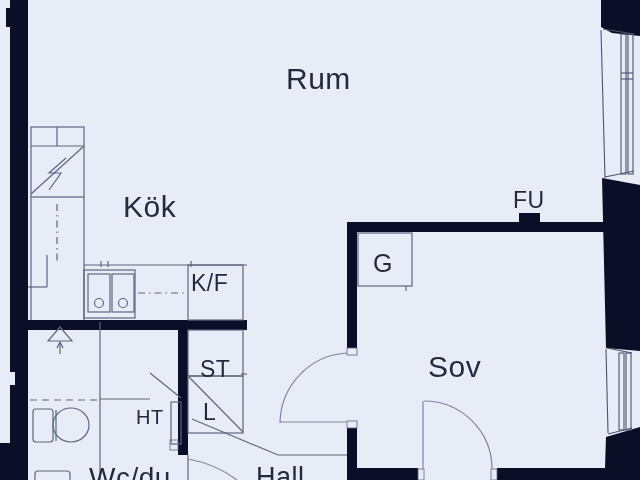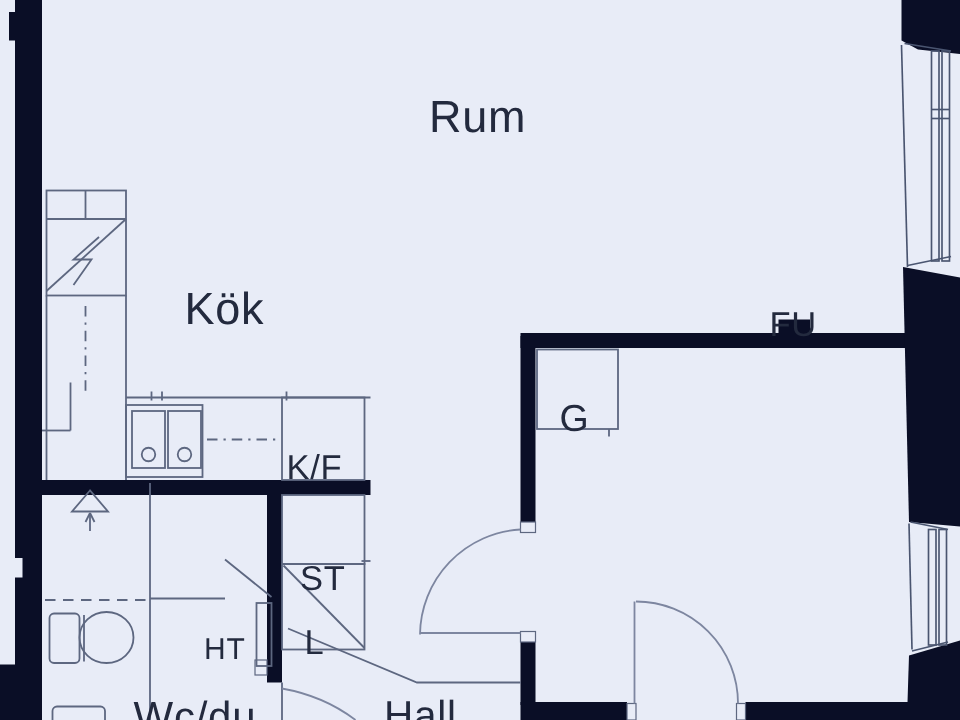--- a/index.html
+++ b/index.html
@@ -8,21 +8,21 @@
     background:#e8ecf7;
     font-family:"Liberation Sans", sans-serif;
   }
   #stage{position:absolute;left:0;top:0;width:640px;height:480px;}
   svg{position:absolute;left:0;top:0;}
   .lbl{
     position:absolute;color:#232a3e;white-space:nowrap;line-height:1;
     letter-spacing:0.5px;
   }
   .room{font-size:30px;}
-  .small{font-size:23px;margin-top:16px;}
+  .small{font-size:23px;}
 </style>
 </head>
 <body>
 
 <div id="stage">
 
 <svg width="640" height="480" viewBox="0 0 640 480">
 
   <g fill="#0a0e26" stroke="none">
     <rect x="10" y="0" width="18" height="480"></rect>
@@ -135,23 +135,24 @@
       <line x1="607" y1="348" x2="632" y2="353"></line>
       <line x1="608" y1="434" x2="632" y2="428"></line>
       <rect x="619" y="353" width="5" height="77"></rect>
       <rect x="626" y="353" width="5" height="77"></rect>
     </g>
   </g>
 </svg>
 
   <div class="lbl room" style="left:286px;top:64px;">Rum</div>
   <div class="lbl room" style="left:123px;top:192px;text-align:right;">Kök</div>
+  <div class="lbl room" style="left:428px;top:352px;">Sov</div>
   <div class="lbl room" style="left:256px;top:464px;font-size:27px;">Hall</div>
   <div class="lbl room" style="left:89px;top:464px;font-size:28px;">Wc/du</div>
 
   <div class="lbl small" style="left:513px;top:189px;">FU</div>
   <div class="lbl small" style="left:373px;top:251px;font-size:25px;">G</div>
-  <div class="lbl small" style="left:191px;top:284px;">K/F</div>
+  <div class="lbl small" style="left:191px;top:272px;">K/F</div>
   <div class="lbl small" style="left:200px;top:358px;">ST</div>
   <div class="lbl small" style="left:203px;top:401px;">L</div>
   <div class="lbl small" style="left:136px;top:407px;font-size:20px;">HT</div>
 
 </div>
 
 </body></html>

